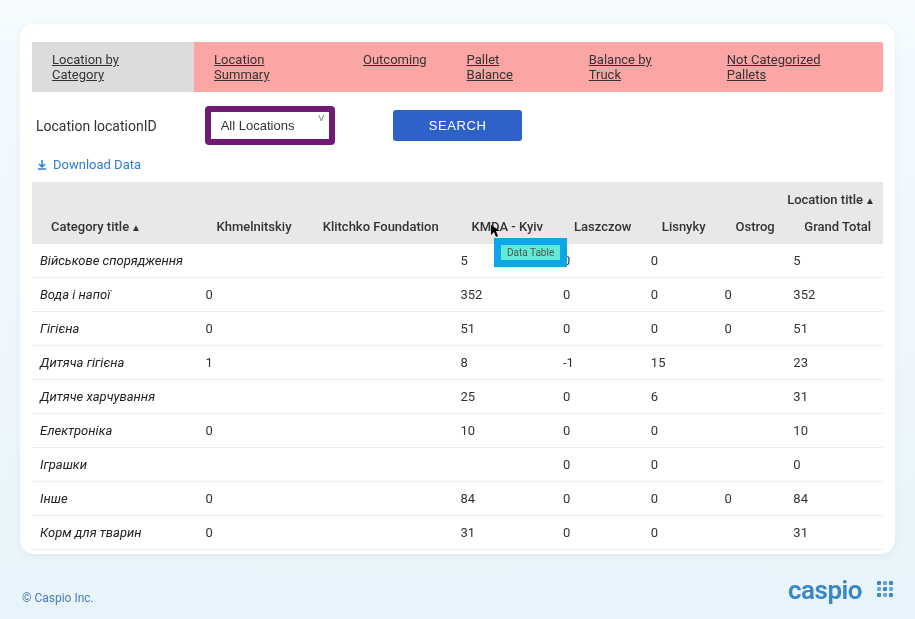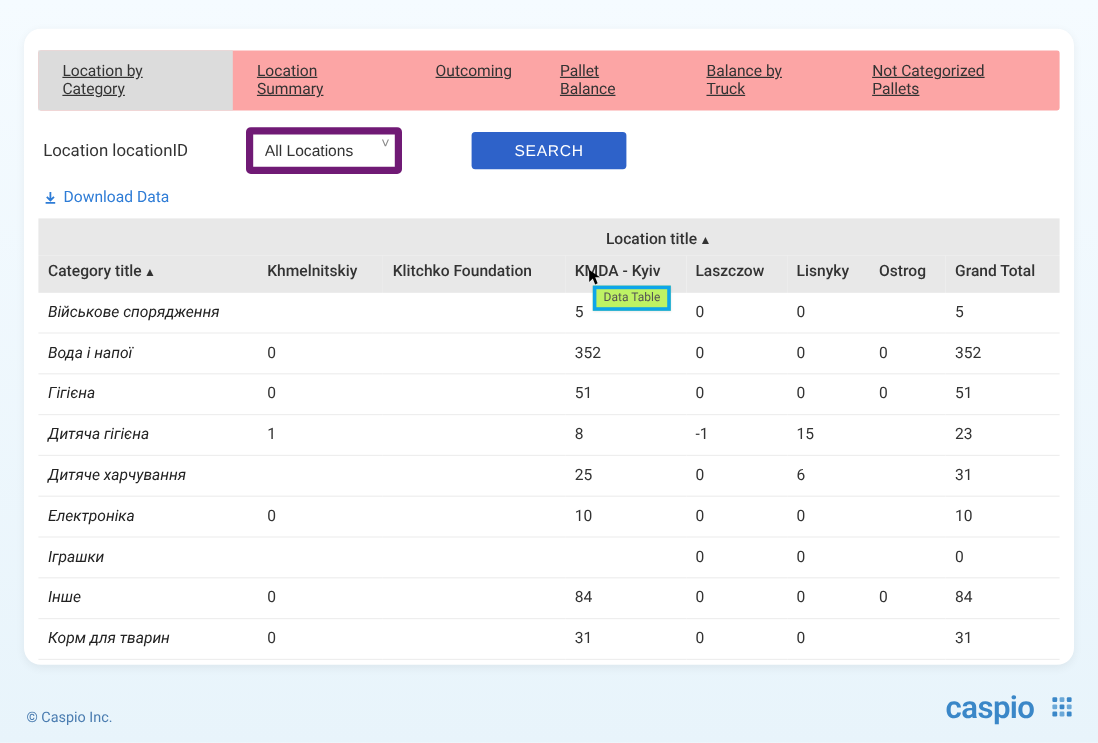--- a/index.html
+++ b/index.html
@@ -111,31 +111,31 @@
       padding: 0 12px;
       position: relative;
     }
     table {
       width: 100%;
       border-collapse: collapse;
       font-size: 13px;
     }
     thead tr.superhead th {
       background: #e8e8e8;
-      text-align: center;
+      text-align: right;
       font-weight: 500;
       padding: 10px 8px 6px 8px;
       font-size: 13px;
       color: #333;
     }
     thead tr.subhead th {
       background: #e8e8e8;
       text-align: left;
       font-weight: 500;
-      padding: 6px 8px 10px 8px;
+      padding: 6px 8px 10px 19px;
       font-size: 13px;
       color: #333;
     }
     .sort-arrow {
       font-size: 10px;
       margin-left: 2px;
     }
     tbody td {
       padding: 9px 8px;
       border-bottom: 1px solid #eee;
@@ -146,22 +146,22 @@
       position: absolute;
       left: 470px;
       top: 200px;
       pointer-events: none;
       font-size: 13px;
     }
     .tooltip-fake {
       position: absolute;
       left: 474px;
       top: 214px;
-      background: #bef264;
-      border: 3px solid #0ea5e9;
+      background: #5eead4;
+      border: 7px solid #0ea5e9;
       padding: 2px 6px;
       font-size: 10px;
       color: #555;
       pointer-events: none;
       box-shadow: 0 1px 2px rgba(0,0,0,0.1);
     }
     .footer {
       position: absolute;
       bottom: 14px;
       left: 22px;

